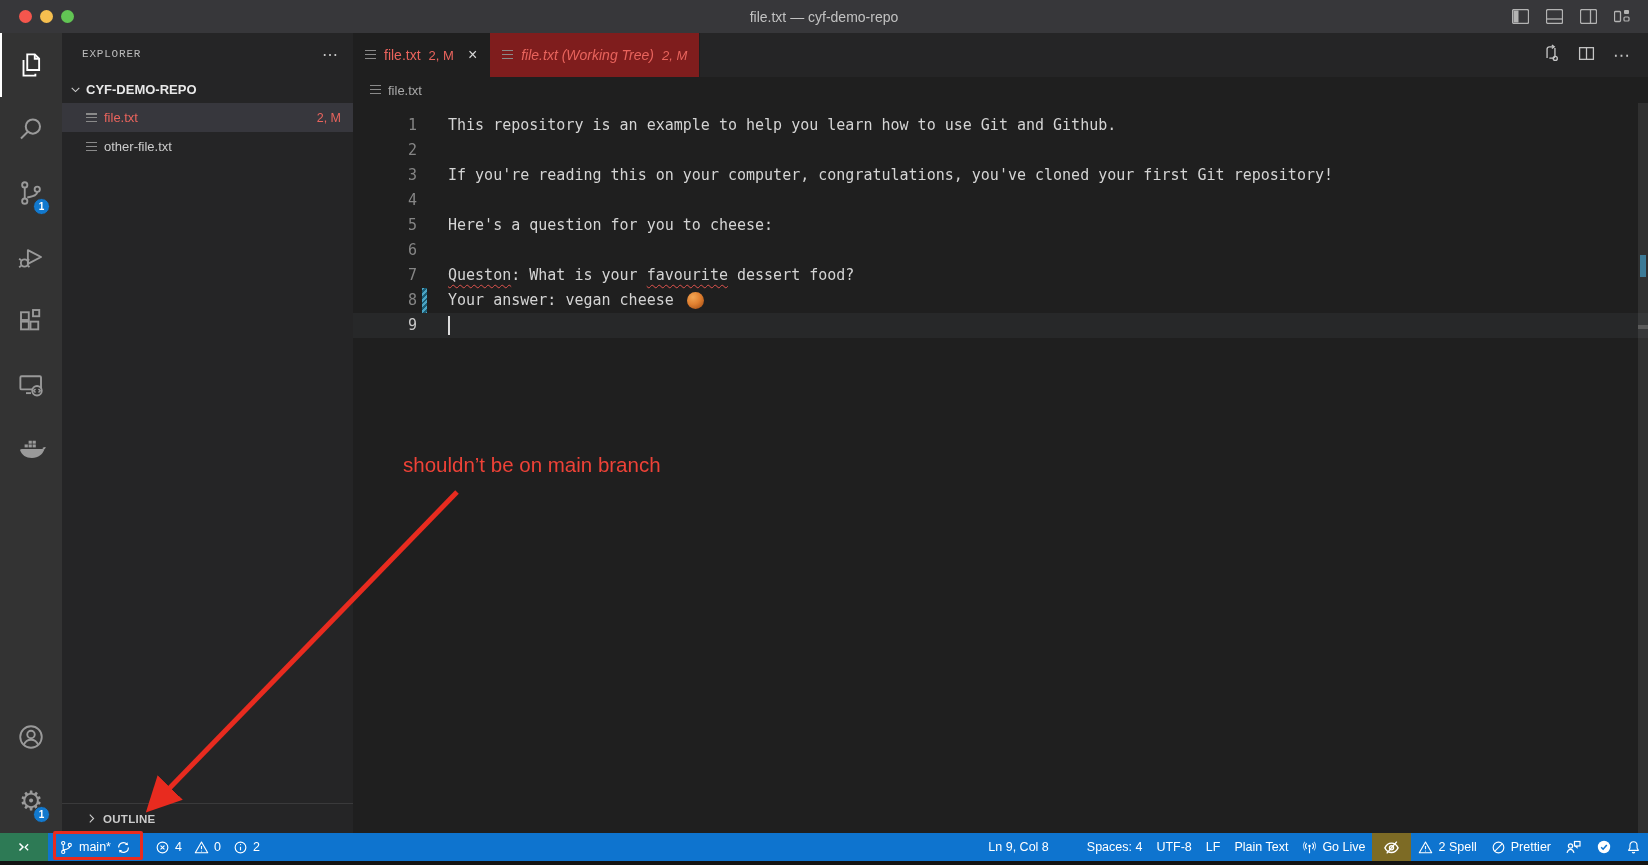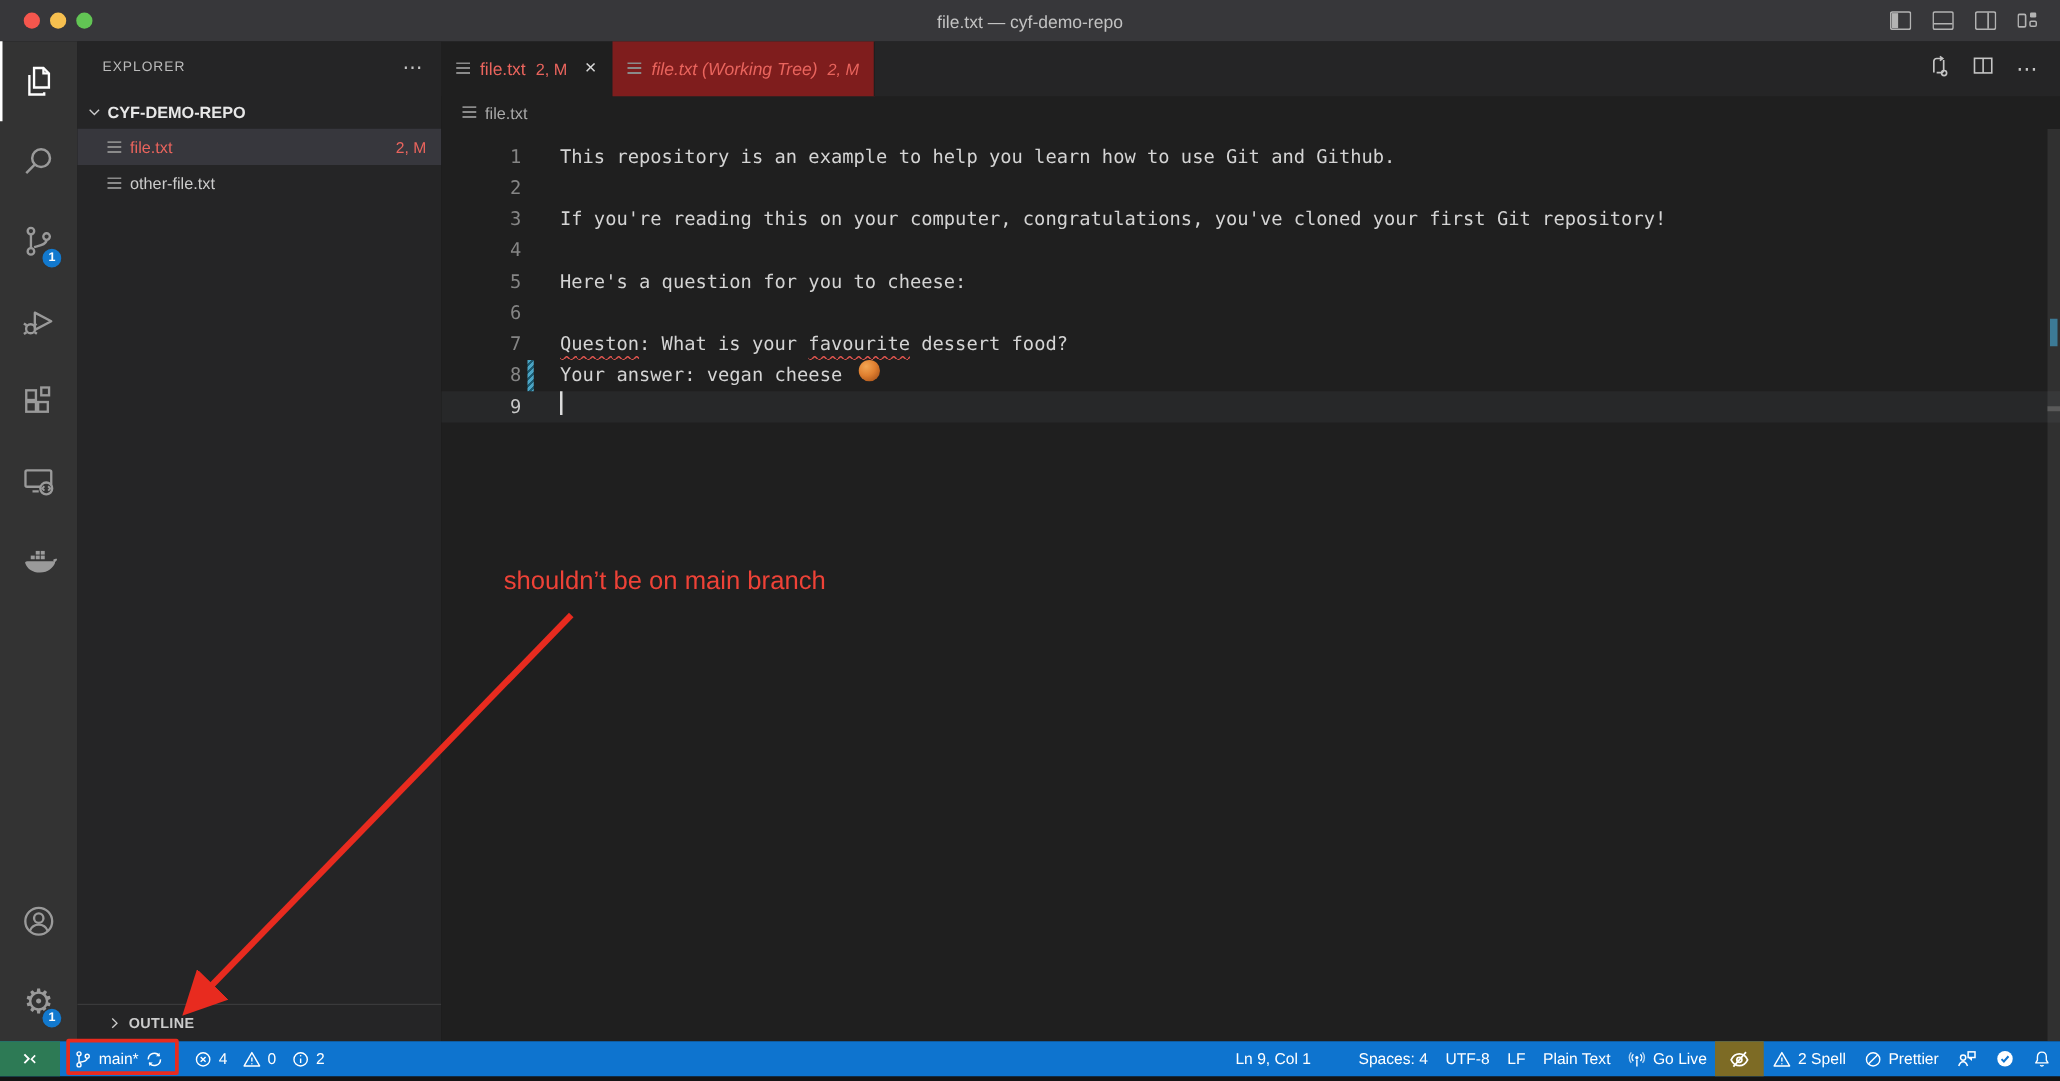--- a/index.html
+++ b/index.html
@@ -25,21 +25,21 @@
   .ab-item { position:relative; height:64px; display:flex; align-items:center; justify-content:center; color:#9a9a9a; border-left:2px solid transparent; border-right:2px solid transparent; }
   .ab-item.active { color:#ffffff; border-left-color:#ffffff; }
   .ab-badge { position:absolute; right:10px; bottom:10px; min-width:17px; height:17px; border-radius:50%;
               background:#1279ce; color:#fff; font-size:10px; font-weight:bold; display:flex; align-items:center; justify-content:center; border:1.5px solid #333; }
   .ab-spacer { flex:1 1 auto; }
   .gear-glyph { font-size:27px; line-height:1; }
 
   
   .sidebar { width:291px; background:#252526; display:flex; flex-direction:column; color:#cccccc; }
   .sb-head { height:42px; display:flex; align-items:center; padding:0 14px 0 20px; }
-  .sb-head-title { font-size:11px; letter-spacing:0.8px; color:#bbbbbb; }
+  .sb-head-title { font-size:11px; letter-spacing:0.8px; color:#bbbbbb;font-family:Liberation Mono, monospace; }
   .sb-more { margin-left:auto; color:#c5c5c5; font-size:16px; letter-spacing:1px; cursor:pointer; }
   .sb-section { height:28px; display:flex; align-items:center; padding-left:8px; font-weight:bold; font-size:13px; color:#e8e8e8; gap:5px; }
   .file-row { height:29px; display:flex; align-items:center; padding-left:24px; padding-right:12px; font-size:13px; gap:7px; }
   .file-row.selected { background:#37373d; }
   .file-row .fname.err { color:#e9645d; }
   .file-row .fbadge { margin-left:auto; color:#e9645d; font-size:12.5px; }
   .txt-icon { display:inline-block; width:11px; height:10px; flex:0 0 11px;
     background-image:linear-gradient(to bottom,#8a8a8a 0,#8a8a8a 1.5px,transparent 1.5px,transparent 4px,#8a8a8a 4px,#8a8a8a 5.5px,transparent 5.5px,transparent 8px,#8a8a8a 8px,#8a8a8a 9.5px,transparent 9.5px); }
   .sb-bottom { margin-top:auto; }
   .panel-row { height:30px; display:flex; align-items:center; gap:6px; padding-left:24px; border-top:1px solid #3a3a3b; font-size:11.5px; font-weight:bold; color:#cccccc; letter-spacing:0.3px; }
@@ -59,21 +59,21 @@
 
   .breadcrumb { height:26px; display:flex; align-items:center; gap:7px; padding-left:17px; font-size:13px; color:#a9a9a9; flex:0 0 26px; }
 
   .code { position:relative; flex:1 1 auto; padding-top:10px; font-family:"DejaVu Sans Mono","Liberation Mono",monospace; font-size:15px; overflow:hidden; }
   .code-line { display:flex; height:25px; line-height:25px; }
   .code-line.current { background:rgba(120,128,134,0.10); }
   .gutter { width:64px; flex:0 0 64px; display:flex; justify-content:flex-end; color:#858585; }
   .code-line.current .line-num { color:#c8c8c8; }
   .mod-mark { width:5px; margin-left:5px; }
   .mod-mark.on { background:repeating-linear-gradient(135deg,#4ba4c4 0 2px,#1b5c73 2px 4px); }
-  .line-text { margin-left:21px; color:#d4d4d4; white-space:pre; display:flex; align-items:flex-start; }
+  .line-text { margin-left:21px; color:#d4d4d4; white-space:pre; display:flex; align-items:center; }
   .line-text span { white-space:pre; }
   .squiggle { text-decoration:underline; text-decoration-style:wavy; text-decoration-color:#e0544e; text-decoration-thickness:1px; text-underline-offset:4px; }
   .cursor { display:inline-block; width:2px; height:19px; background:#dcdcdc; }
   .emoji-pie { display:inline-block; width:17px; height:17px; border-radius:50%; margin-left:4px;
     background:radial-gradient(circle at 35% 30%, #f2a654 0%, #e08030 45%, #b35b1d 80%, #8f4414 100%); }
   .ruler { position:absolute; top:0; right:0; bottom:0; width:10px; background:rgba(255,255,255,0.08); }
   .ruler-mark-mod { position:absolute; top:152px; right:2px; width:6px; height:22px; background:#3c7a96; }
   .ruler-mark-cur { position:absolute; top:222px; right:0; width:10px; height:4px; background:#5a5a5a; }
 
   
@@ -383,21 +383,21 @@
       <svg width="15" height="15" viewBox="0 0 16 16" fill="none" stroke="#ffffff" stroke-width="1.2">
           <circle cx="8" cy="8" r="5.7"></circle>
           <path d="M8 7.2v3.8"></path>
           <circle cx="8" cy="4.9" r="0.7" fill="#ffffff" stroke="none"></circle>
         </svg>
       <span class="pnum">2</span>
     </div>
 
     <div class="sb-right">
       <div class="sb-item sb-lncol">
-          <span>Ln 9, Col 1</span>
+          <span>Ln 9, Col 8</span>
         </div>
       <div class="sb-item">
           <span>Spaces: 4</span>
         </div>
       <div class="sb-item">
           <span>UTF-8</span>
         </div>
       <div class="sb-item">
           <span>LF</span>
         </div>

